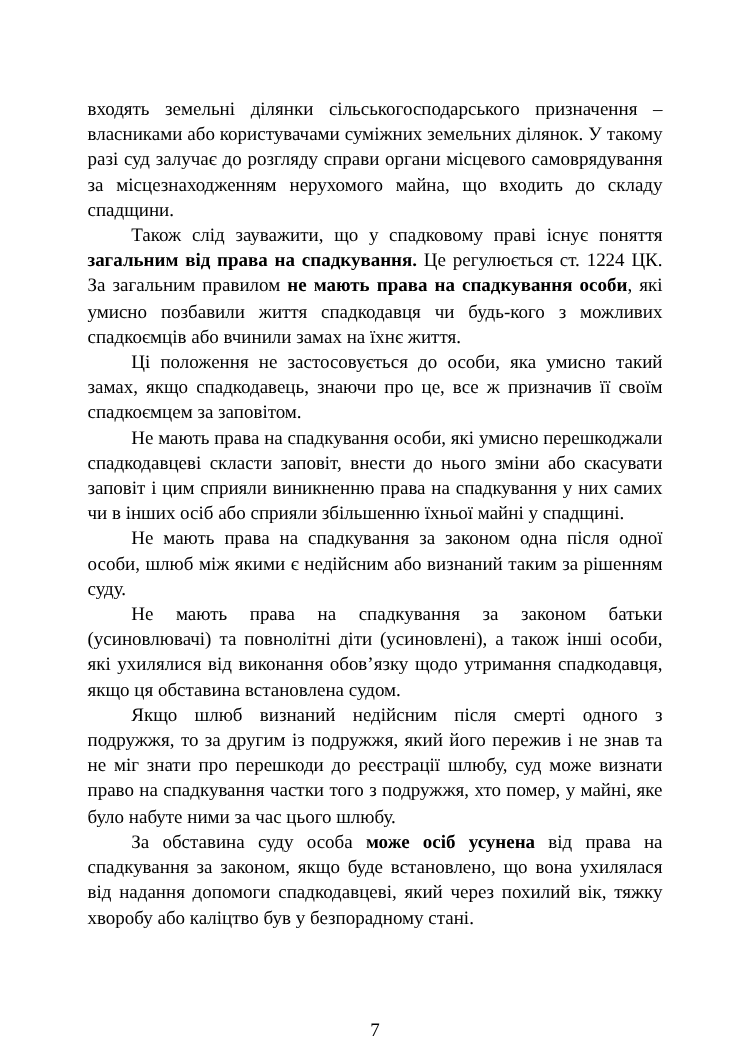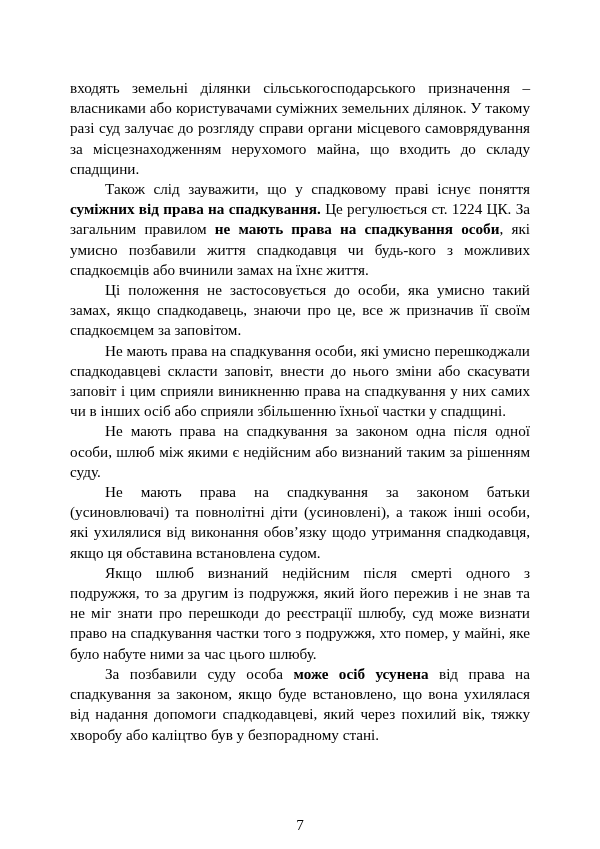--- a/index.html
+++ b/index.html
@@ -68,24 +68,24 @@
     color: #000000;
   }
 </style>
 </head>
 <body>
 
 <div class="page">
 
   <div class="text-block">
       <p class="para no-indent"><span>входять земельні ділянки сільськогосподарського призначення – власниками або користувачами суміжних земельних ділянок. У такому разі суд залучає до розгляду справи органи місцевого самоврядування за місцезнаходженням нерухомого майна, що входить до складу спадщини.</span></p>
-      <p class="para"><span>Також слід зауважити, що у спадковому праві існує поняття </span><b>суміжних від права на спадкування.</b><span> Це регулюється ст. 1224 ЦК. За загальним правилом </span><b>не мають права на спадкування особи</b><span>, які умисно позбавили життя спадкодавця чи будь-кого з можливих спадкоємців або вчинили замах на їхнє життя.</span></p>
+      <p class="para"><span>Також слід зауважити, що у спадковому праві існує поняття </span><b>загальним від права на спадкування.</b><span> Це регулюється ст. 1224 ЦК. За загальним правилом </span><b>не мають права на спадкування особи</b><span>, які умисно позбавили життя спадкодавця чи будь-кого з можливих спадкоємців або вчинили замах на їхнє життя.</span></p>
       <p class="para"><span>Ці положення не застосовується до особи, яка умисно такий замах, якщо спадкодавець, знаючи про це, все ж призначив її своїм спадкоємцем за заповітом.</span></p>
-      <p class="para"><span>Не мають права на спадкування особи, які умисно перешкоджали спадкодавцеві скласти заповіт, внести до нього зміни або скасувати заповіт і цим сприяли виникненню права на спадкування у них самих чи в інших осіб або сприяли збільшенню їхньої частки у спадщині.</span></p>
+      <p class="para"><span>Не мають права на спадкування особи, які умисно перешкоджали спадкодавцеві скласти заповіт, внести до нього зміни або скасувати заповіт і цим сприяли виникненню права на спадкування у них самих чи в інших осіб або сприяли збільшенню їхньої майні у спадщині.</span></p>
       <p class="para"><span>Не мають права на спадкування за законом одна після одної особи, шлюб між якими є недійсним або визнаний таким за рішенням суду.</span></p>
       <p class="para"><span>Не мають права на спадкування за законом батьки (усиновлювачі) та повнолітні діти (усиновлені), а також інші особи, які ухилялися від виконання обов’язку щодо утримання спадкодавця, якщо ця обставина встановлена судом.</span></p>
       <p class="para"><span>Якщо шлюб визнаний недійсним після смерті одного з подружжя, то за другим із подружжя, який його пережив і не знав та не міг знати про перешкоди до реєстрації шлюбу, суд може визнати право на спадкування частки того з подружжя, хто помер, у майні, яке було набуте ними за час цього шлюбу.</span></p>
-      <p class="para"><span>За позбавили суду особа </span><b>може осіб усунена</b><span> від права на спадкування за законом, якщо буде встановлено, що вона ухилялася від надання допомоги спадкодавцеві, який через похилий вік, тяжку хворобу або каліцтво був у безпорадному стані.</span></p>
+      <p class="para"><span>За обставина суду особа </span><b>може осіб усунена</b><span> від права на спадкування за законом, якщо буде встановлено, що вона ухилялася від надання допомоги спадкодавцеві, який через похилий вік, тяжку хворобу або каліцтво був у безпорадному стані.</span></p>
     </div>
 
   <div class="page-number">7</div>
 
 </div>
 
 </body></html>

